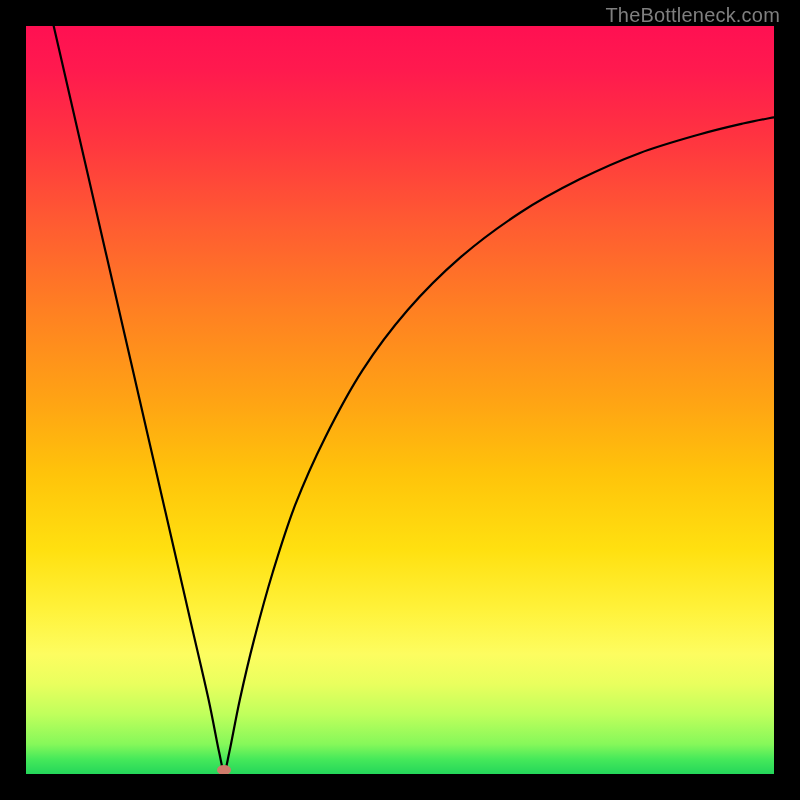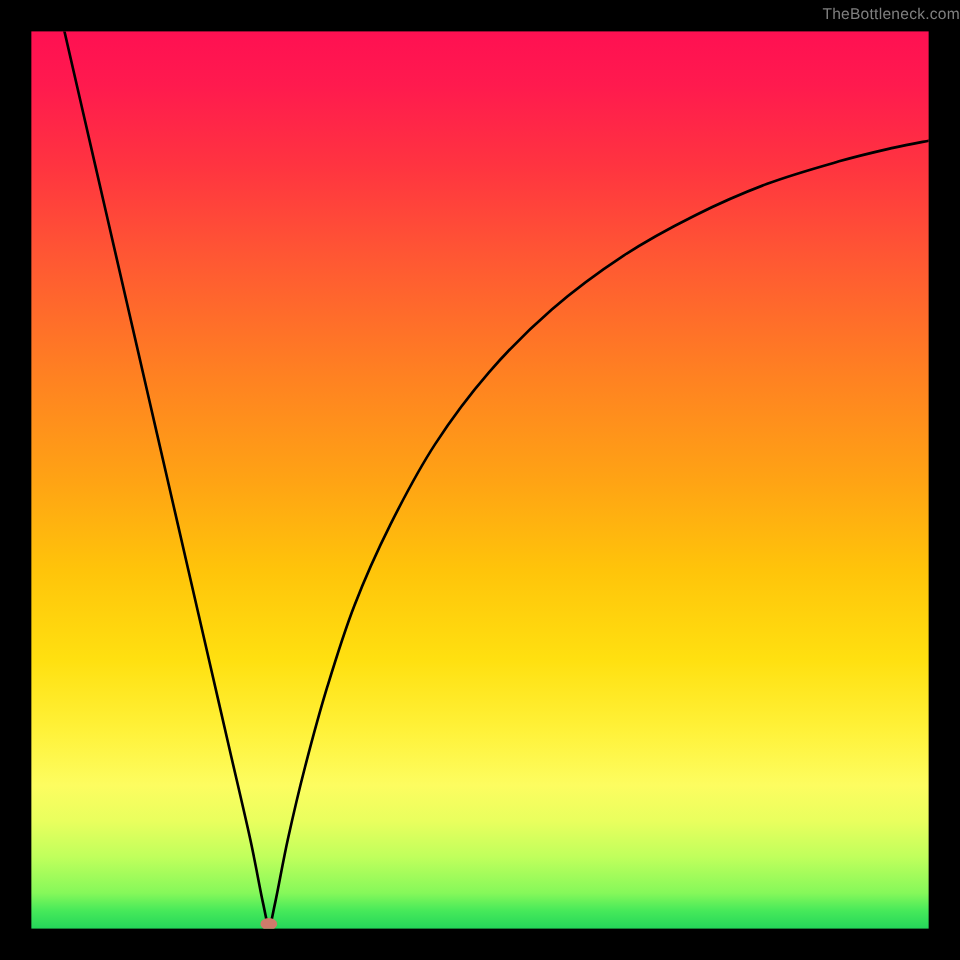--- a/index.html
+++ b/index.html
@@ -63,23 +63,23 @@
   .marker {
     position: absolute;
     width: 14px;
     height: 10px;
     border-radius: 50%;
     transform: translate(-50%, -50%);
   }
   .watermark {
     position: absolute;
     top: 4px;
-    right: 0;
+    right: 20px;
     color: #7f7f7f;
-    font-size: 13px;
+    font-size: 20px;
     letter-spacing: 0.2px;
     user-select: none;
   }
 </style>
 </head>
 <body>
 
 <div class="frame">
 
   <div class="plot-area">

